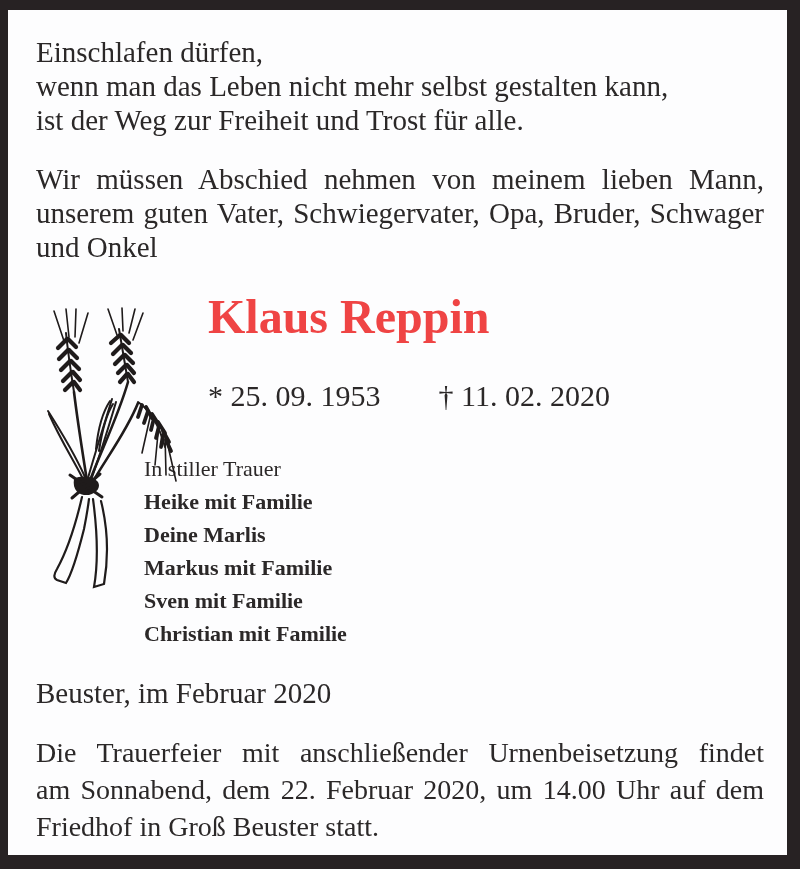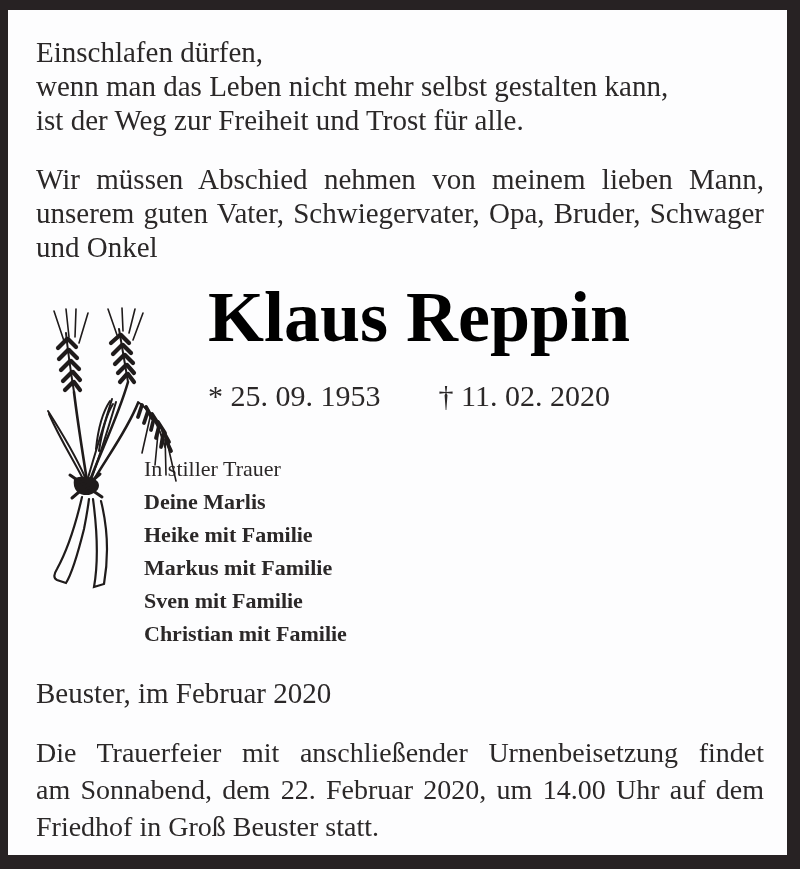--- a/index.html
+++ b/index.html
@@ -29,24 +29,24 @@
     margin-top: 25px;
     font-size: 29px;
     line-height: 34px;
   }
   .j-line {
     text-align: justify;
     text-align-last: justify;
   }
   .deceased-name {
     margin: 18px 0 0 172px;
-    font-size: 72px;
+    font-size: 48px;
     line-height: 70px;
     font-weight: bold;
-    color: #000000;
+    color: #ef4444;
     white-space: nowrap;
   }
   .dates {
     margin: 27px 0 0 172px;
     display: flex;
     gap: 58px;
     font-size: 30px;
     line-height: 34px;
     text-align: center;
   }
@@ -95,22 +95,22 @@
 
   <div class="deceased-name">Klaus Reppin</div>
 
   <div class="dates">
     <span>* 25. 09. 1953</span>
     <span>† 11. 02. 2020</span>
   </div>
 
   <div class="trauer">
     <div>In stiller Trauer</div>
+    <div class="mourner">Heike mit Familie</div>
     <div class="mourner">Deine Marlis</div>
-    <div class="mourner">Heike mit Familie</div>
     <div class="mourner">Markus mit Familie</div>
     <div class="mourner">Sven mit Familie</div>
     <div class="mourner">Christian mit Familie</div>
   </div>
 
   <div class="place-date">Beuster, im Februar 2020</div>
 
   <div class="funeral">
     <div class="j-line">Die Trauerfeier mit anschließender Urnenbeisetzung findet</div>
     <div class="j-line">am Sonnabend, dem 22. Februar 2020, um 14.00 Uhr auf dem</div>

